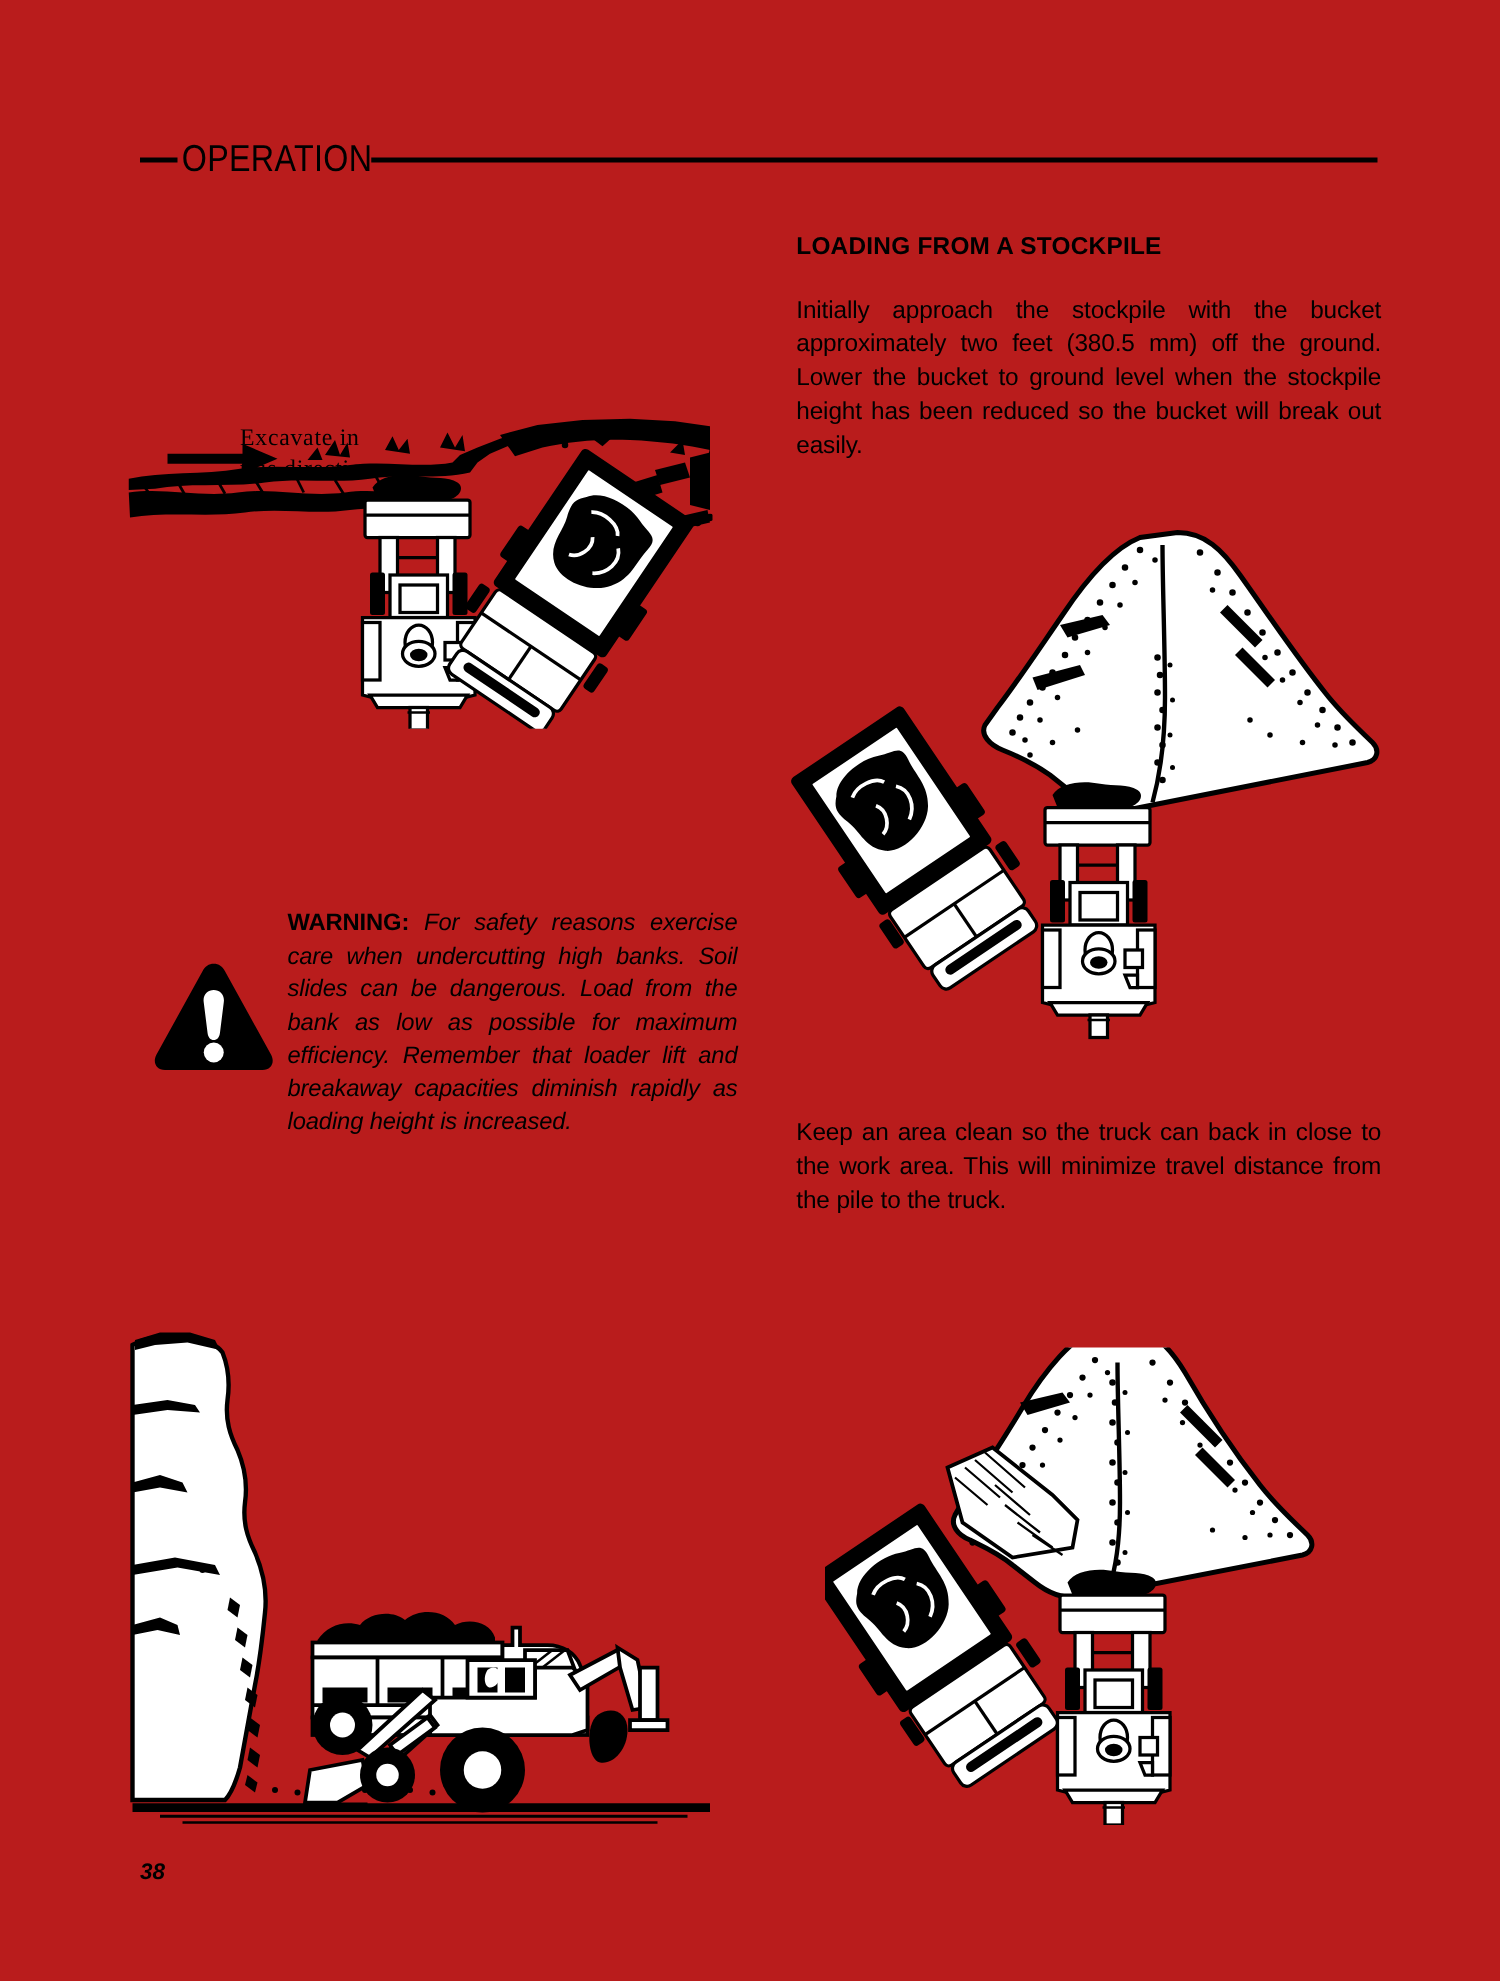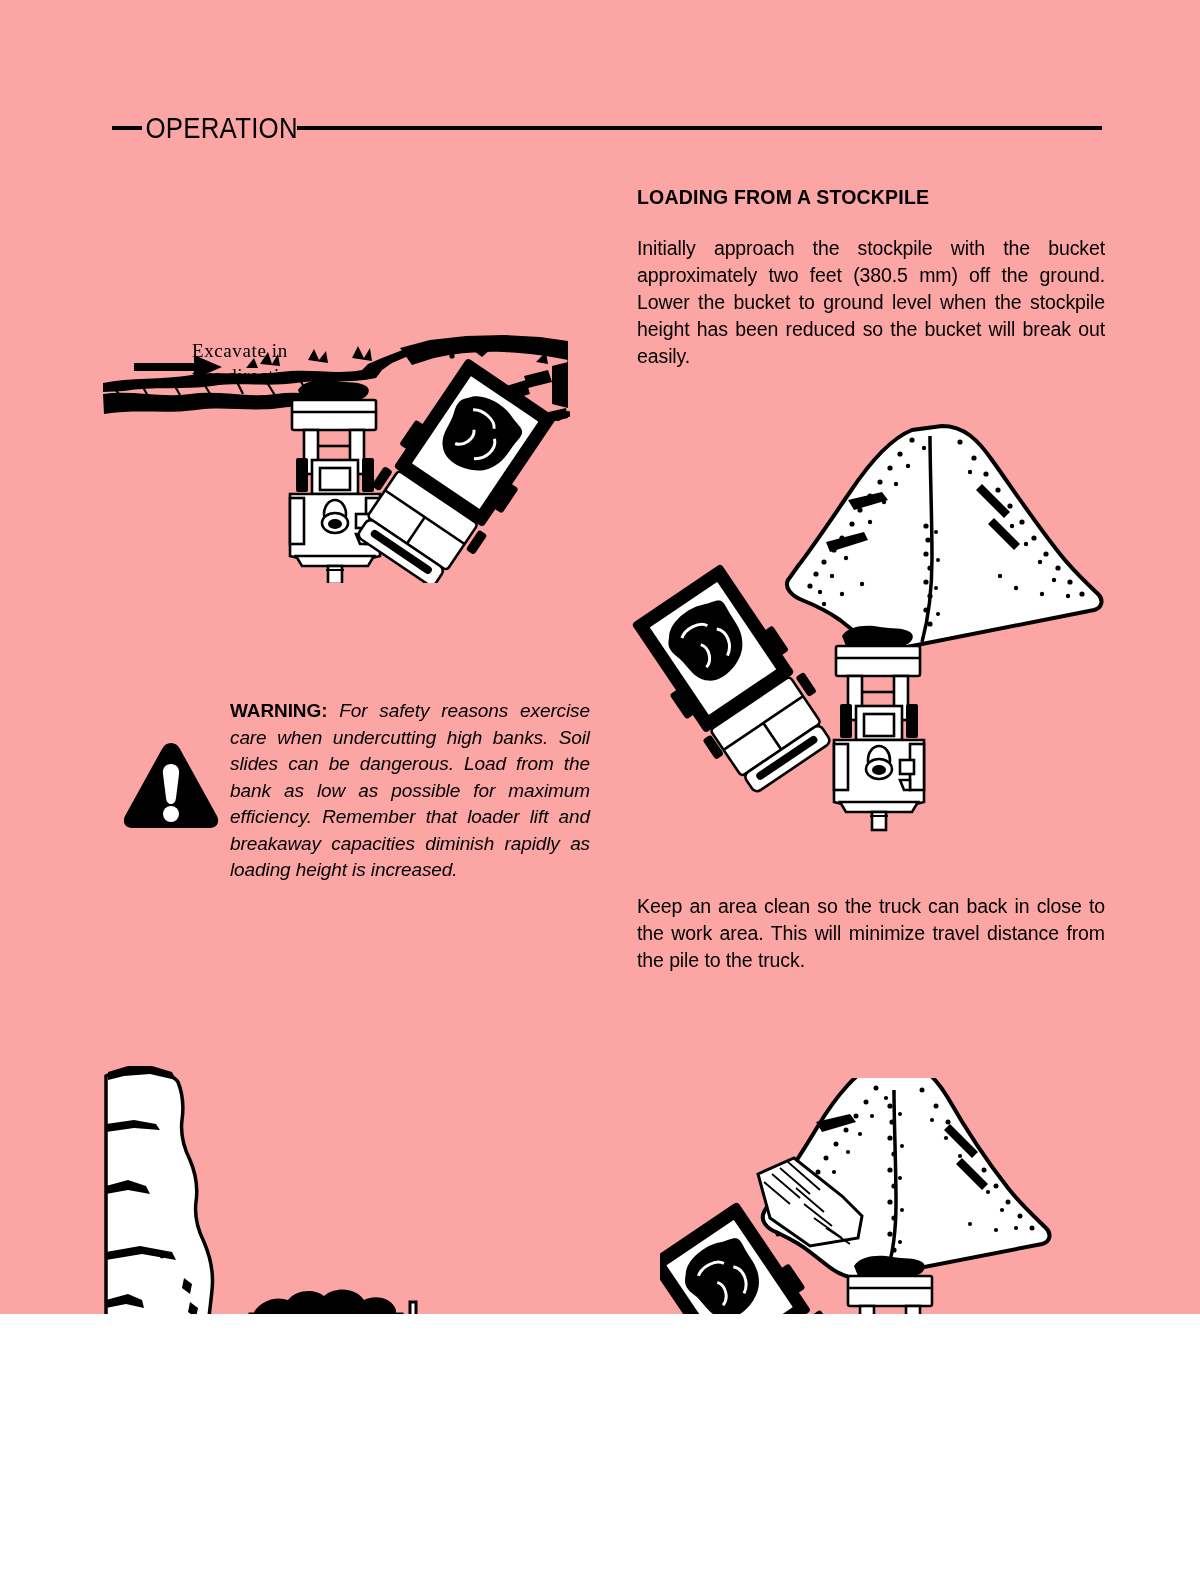--- a/index.html
+++ b/index.html
@@ -3,22 +3,22 @@
 <meta charset="utf-8">
 <style>
   html, body {
     margin: 0;
     padding: 0;
     background: #ffffff;
   }
   .page {
     position: relative;
     width: 1200px;
-    height: 1314px;
-    background: #fca5a5;
+    height: 1585px;
+    background: #b91c1c;
     overflow: hidden;
     font-family: "Liberation Sans", sans-serif;
     color: #000000;
   }
 
   
   .header {
     position: absolute;
     left: 112px;
     top: 108px;
@@ -78,21 +78,21 @@
     margin: 0 0 26px 0;
     font-size: 19.5px;
     font-weight: bold;
     letter-spacing: 0.2px;
   }
 
   
   .warning-block {
     position: absolute;
     left: 112px;
-    top: 698px;
+    top: 726px;
     width: 478px;
     display: flex;
     align-items: flex-start;
   }
   .warning-icon-wrap {
     flex: 0 0 auto;
     width: 118px;
     padding-top: 42px;
     display: flex;
     justify-content: center;
@@ -131,20 +131,21 @@
   }
   #callout-excavate { left: 192px; top: 338px; }
 
   
   .page-number {
     position: absolute;
     left: 112px;
     top: 1487px;
     font-size: 18px;
     font-weight: bold;
+    font-style: italic;
   }
 </style>
 </head>
 <body>
 
 <div class="page">
 
   <div class="header">
     <span class="header-rule-left"></span>
     <span class="header-title">OPERATION</span>

